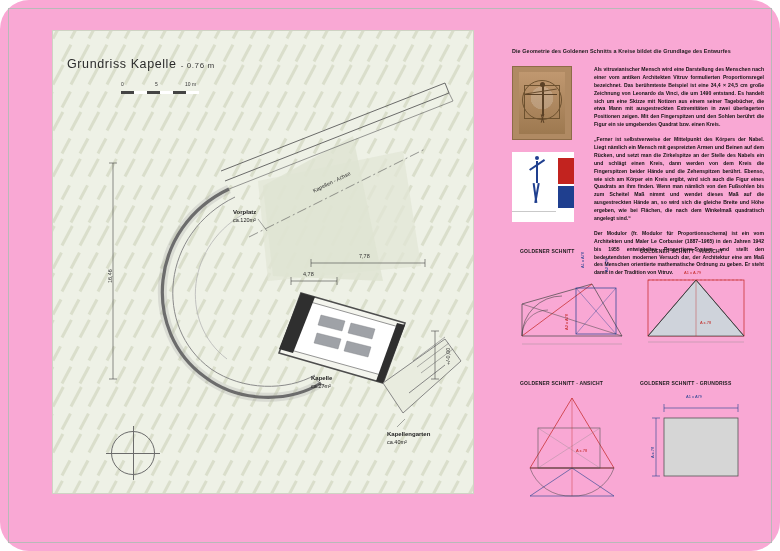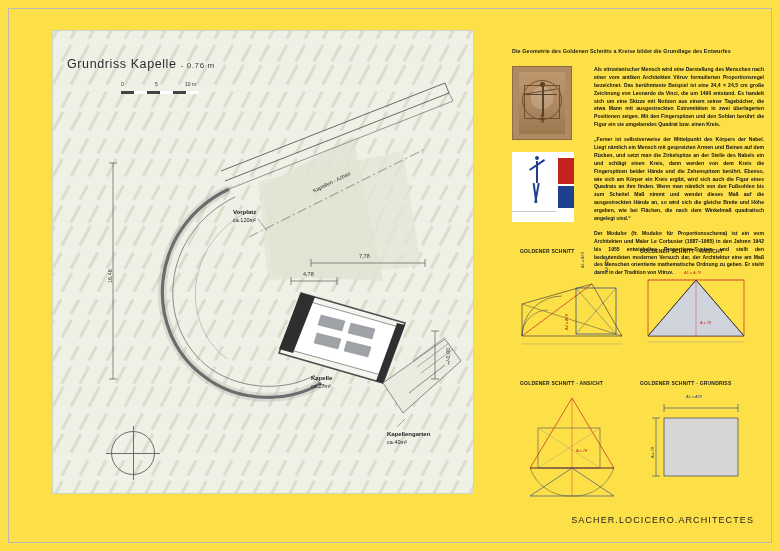--- a/index.html
+++ b/index.html
@@ -5,21 +5,22 @@
   html, body { margin:0; padding:0; }
   body {
     width:780px; height:551px;
     background:#ffffff;
     font-family:"Liberation Sans", sans-serif;
     overflow:hidden;
   }
   #sheet {
     position:relative;
     width:780px; height:551px;
-    background:#fde047;
+    background:#f9a8d4;
+    border-radius:29px;
   }
   .frame {
     position:absolute;
     left:8px; top:8px; right:8px; bottom:8px;
     border:1px solid #b9b9b9;
   }
 
   
   #plan-panel {
     position:absolute;
@@ -850,14 +851,13 @@
         <path d="M18,26 L18,84"></path>
         <path d="M14,26 L22,26"></path>
         <path d="M14,84 L22,84"></path>
       </g>
       <rect x="26" y="26" width="74" height="58" fill="#d6d6d6" stroke="#555" stroke-width="0.8"></rect>
     </svg>
     <div style="position:absolute; left:48px; top:2px; font-size:4px; color:#1f3f8f;">A1 x A79</div>
     <div style="position:absolute; left:12px; top:66px; font-size:4px; color:#1f3f8f; transform:rotate(-90deg); transform-origin:left top;">A x.78</div>
   </div>
 
-  <div id="footer">SACHER.LOCICERO.ARCHITECTES</div>
 </div>
 
 </body></html>

